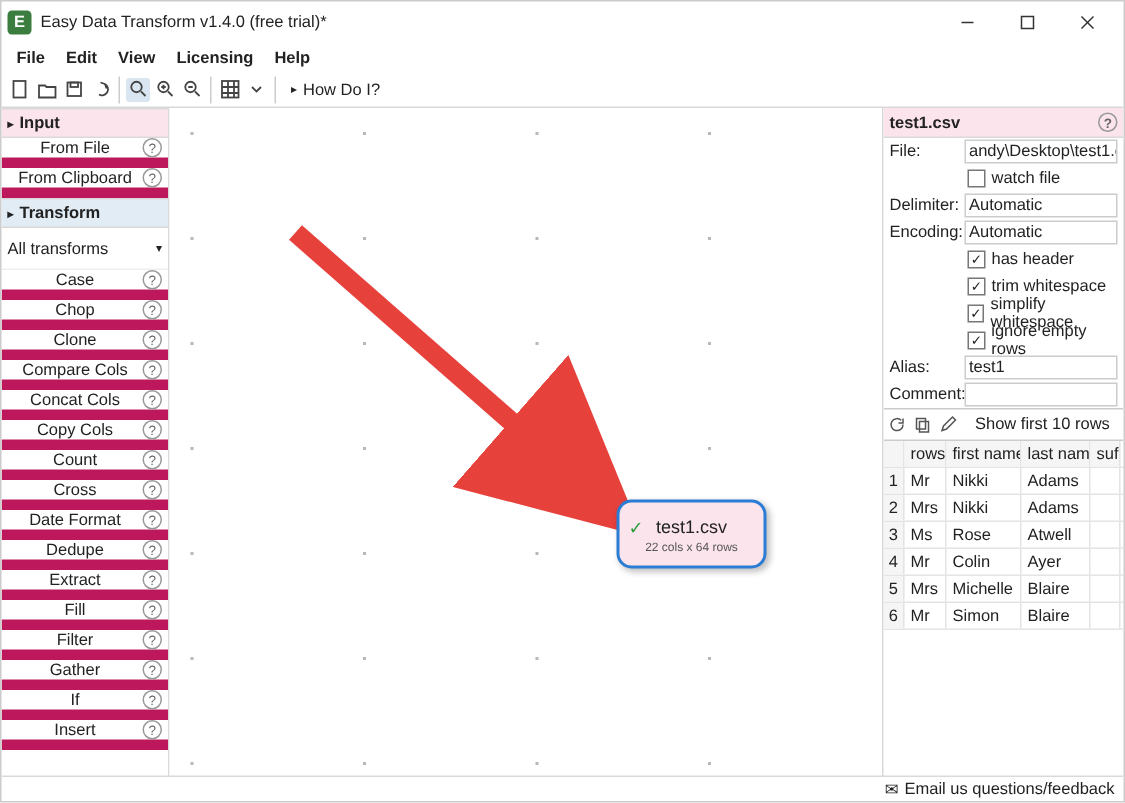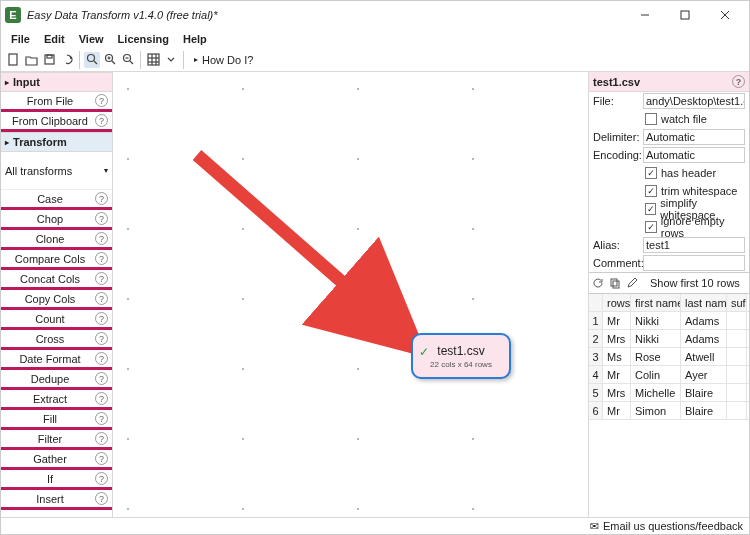--- a/index.html
+++ b/index.html
@@ -1,39 +1,39 @@
 <!DOCTYPE html>
 <html><head>
 <meta charset="utf-8">
 <style>
 * { box-sizing: border-box; margin: 0; padding: 0; font-family: "Segoe UI", Tahoma, sans-serif; font-size: 11px; color: #222; }
 body { width: 750px; height: 535px; background: #fff; border: 1px solid #ccc; position: relative; overflow: hidden; }
 .titlebar { height: 28px; display: flex; align-items: center; padding: 0 4px; }
 .titlebar .app-icon { width: 16px; height: 16px; background: #3a7d3f; border-radius: 3px; display: flex; align-items: center; justify-content: center; color: #fff; font-weight: bold; font-size: 11px; margin-right: 6px; }
-.titlebar .title { flex: 1; font-style: italic; }
+.titlebar .title { flex: 1; }
 .win-controls { display: flex; }
 .win-btn { width: 40px; height: 28px; display: flex; align-items: center; justify-content: center; }
 .win-btn svg { stroke: #333; fill: none; }
 .menubar { height: 19px; display: flex; align-items: center; gap: 2px; padding: 0 4px; font-weight: bold; }
 .menubar span { padding: 1px 6px; }
 .toolbar { height: 24px; display: flex; align-items: center; gap: 2px; padding: 2px 4px; border-bottom: 1px solid #d9d9d9; }
 .tool-ico { width: 16px; height: 16px; display: flex; align-items: center; justify-content: center; border-radius: 2px; }
 .tool-ico svg { stroke: #444; fill: none; stroke-width: 1.2; }
 .tool-sep { width: 1px; height: 18px; background: #ccc; margin: 0 2px; }
 .howdo { padding: 1px 6px; display: flex; align-items: center; gap: 4px; }
 .body-row { display: flex; height: 446px; }
 .left-panel { width: 112px; border-right: 1px solid #d9d9d9; display: flex; flex-direction: column; overflow: hidden; }
 .sec-hdr { height: 20px; background: #fbe4ec; border-top: 1px solid #d9d9d9; border-bottom: 1px solid #d9d9d9; display: flex; align-items: center; padding: 0 4px; font-weight: bold; }
 .sec-hdr .tri { margin-right: 4px; font-size: 8px; }
 .sec-hdr.blue { background: #e1ecf5; }
-.btn-row { height: 20px; border-bottom: 3px solid #be185d; display: flex; align-items: center; justify-content: flex-start; padding: 0 4px; }
+.btn-row { height: 20px; border-bottom: 7px solid #be185d; display: flex; align-items: center; justify-content: flex-start; padding: 0 4px; }
 .btn-row.disabled { color: #aaa; }
 .help-circ { width: 13px; height: 13px; border: 1px solid #999; border-radius: 50%; display: flex; align-items: center; justify-content: center; font-size: 9px; color: #666; }
 .btn-row .label { flex: 1; text-align: center; }
-.allt { display: flex; align-items: center; padding: 0 4px; height: 38px; border-bottom: 1px solid #eee; gap: 4px; }
+.allt { display: flex; align-items: center; padding: 0 4px; height: 28px; border-bottom: 1px solid #eee; gap: 4px; }
 .canvas { flex: 1; position: relative; background: #fff; border-right: 1px solid #d9d9d9; }
 .dot { position: absolute; width: 2px; height: 2px; background: #b8b8b8; }
 .node { position: absolute; left: 298px; top: 261px; width: 100px; height: 46px; border: 2px solid #2a7cd4; border-radius: 10px; background: #fbe4ec; box-shadow: 2px 2px 4px rgba(0,0,0,0.25); display: flex; flex-direction: column; align-items: center; justify-content: center; }
 .node .chk { position: absolute; left: 6px; top: 10px; color: #2a9d3f; font-size: 12px; }
 .node .name { font-size: 12px; }
 .node .meta { font-size: 8px; color: #555; margin-top: 2px; }
 .arrow { position: absolute; left: 76px; top: 75px; pointer-events: none; }
 .right-panel { width: 160px; display: flex; flex-direction: column; overflow: hidden; }
 .rp-hdr { height: 20px; background: #fbe4ec; border-bottom: 1px solid #d9d9d9; display: flex; align-items: center; padding: 0 4px; font-weight: bold; }
 .rp-hdr .help-circ { margin-left: auto; }

